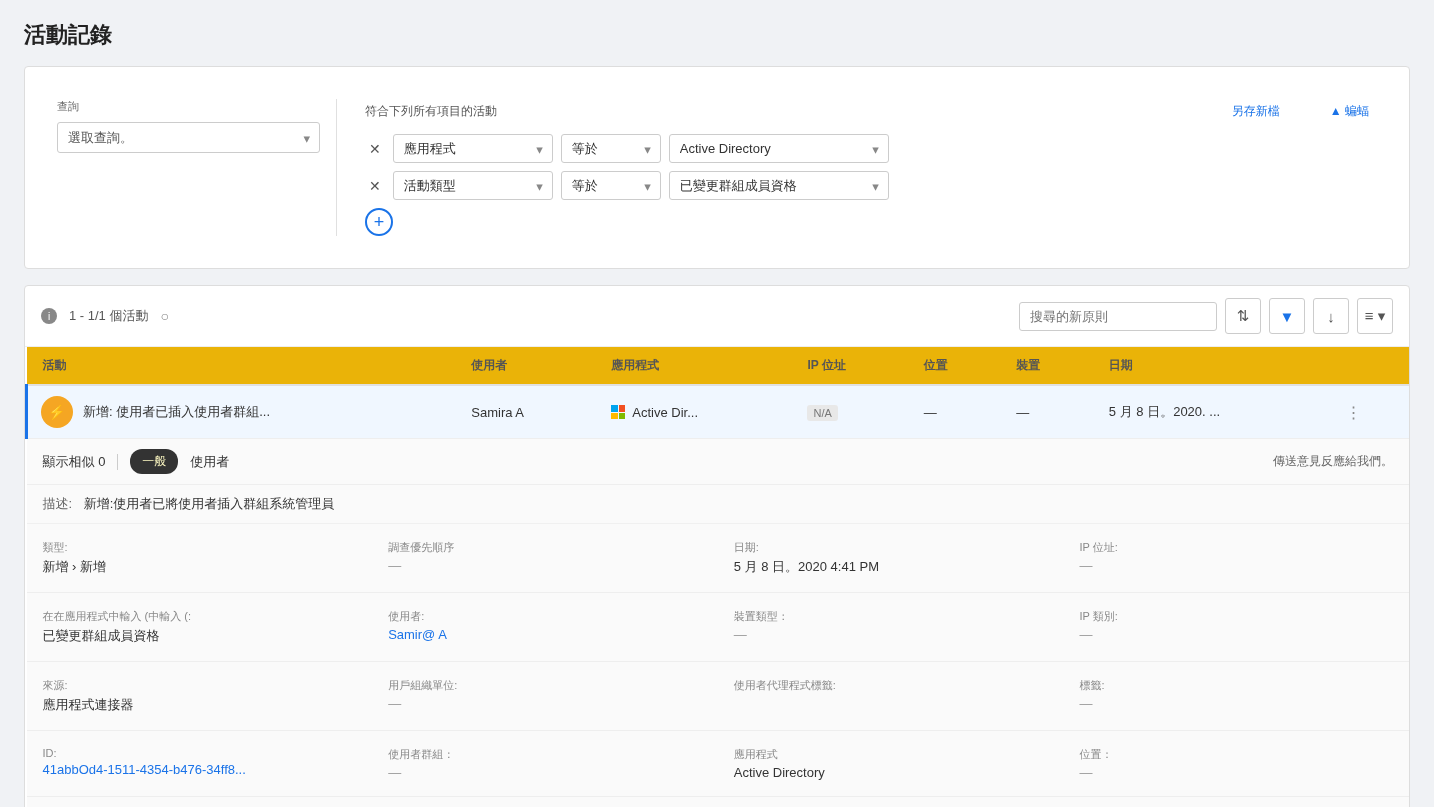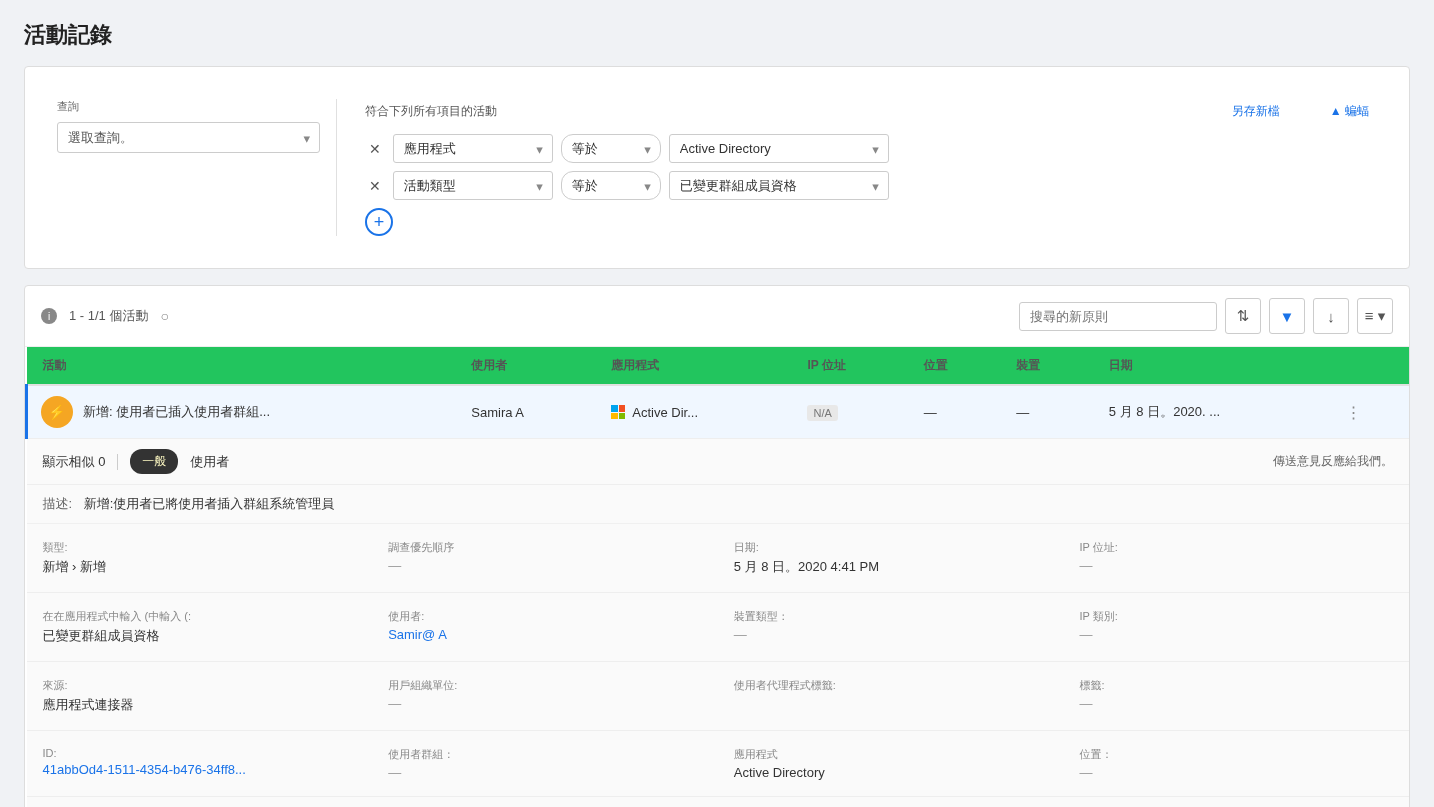--- a/index.html
+++ b/index.html
@@ -119,21 +119,20 @@
       border-radius: 3px;
       background: #fff;
       font-size: 13px;
       color: #333;
       appearance: none;
       cursor: pointer;
       min-width: 160px;
     }
     .condition-select-sm {
       min-width: 100px;
-      border-radius: 12px;
     }
     .condition-select-val {
       min-width: 220px;
     }
     .add-condition-btn {
       width: 28px;
       height: 28px;
       border-radius: 50%;
       border: 2px solid #1a73e8;
       background: #fff;
@@ -212,21 +211,21 @@
       width: 100%;
       border-collapse: collapse;
     }
     .activity-table th {
       padding: 10px 16px;
       text-align: left;
       font-size: 12px;
       font-weight: 600;
       color: #555;
       border-bottom: 2px solid #e0e0e0;
-      background: #22c55e;
+      background: #eab308;
     }
     .activity-table td {
       padding: 10px 16px;
       font-size: 13px;
       color: #333;
       border-bottom: 1px solid #eee;
       vertical-align: middle;
     }
     .activity-row {
       background: #fff;

